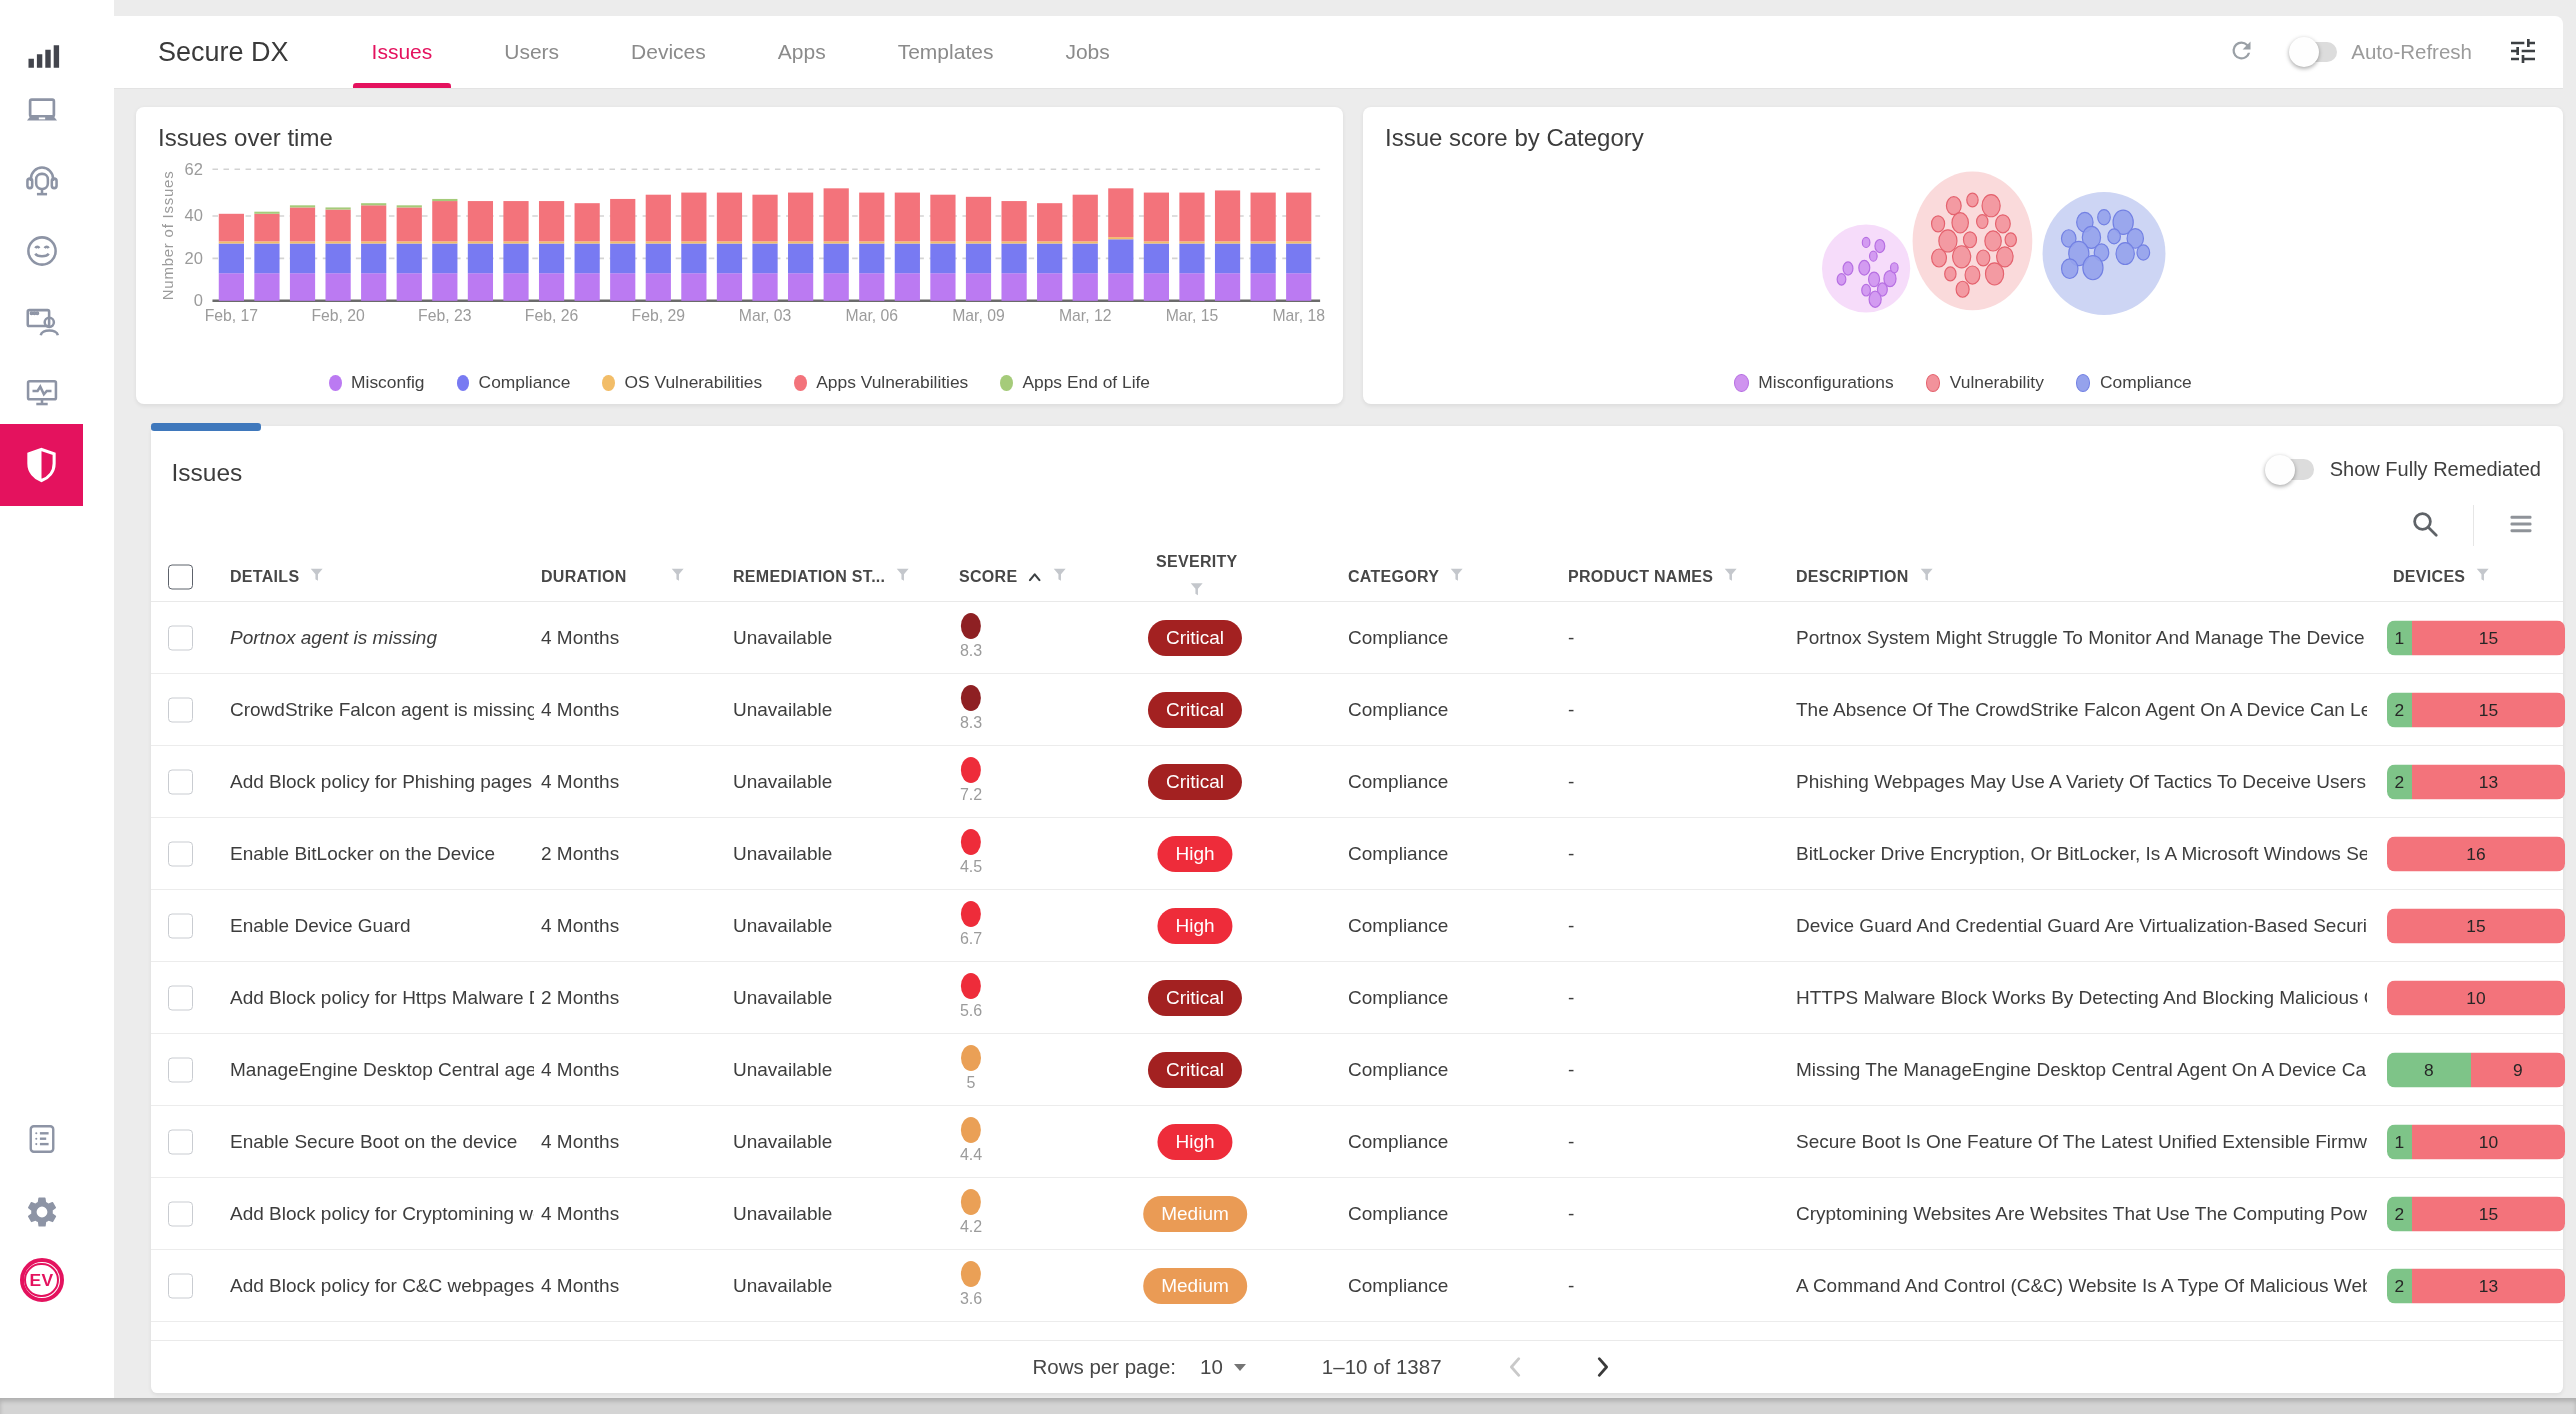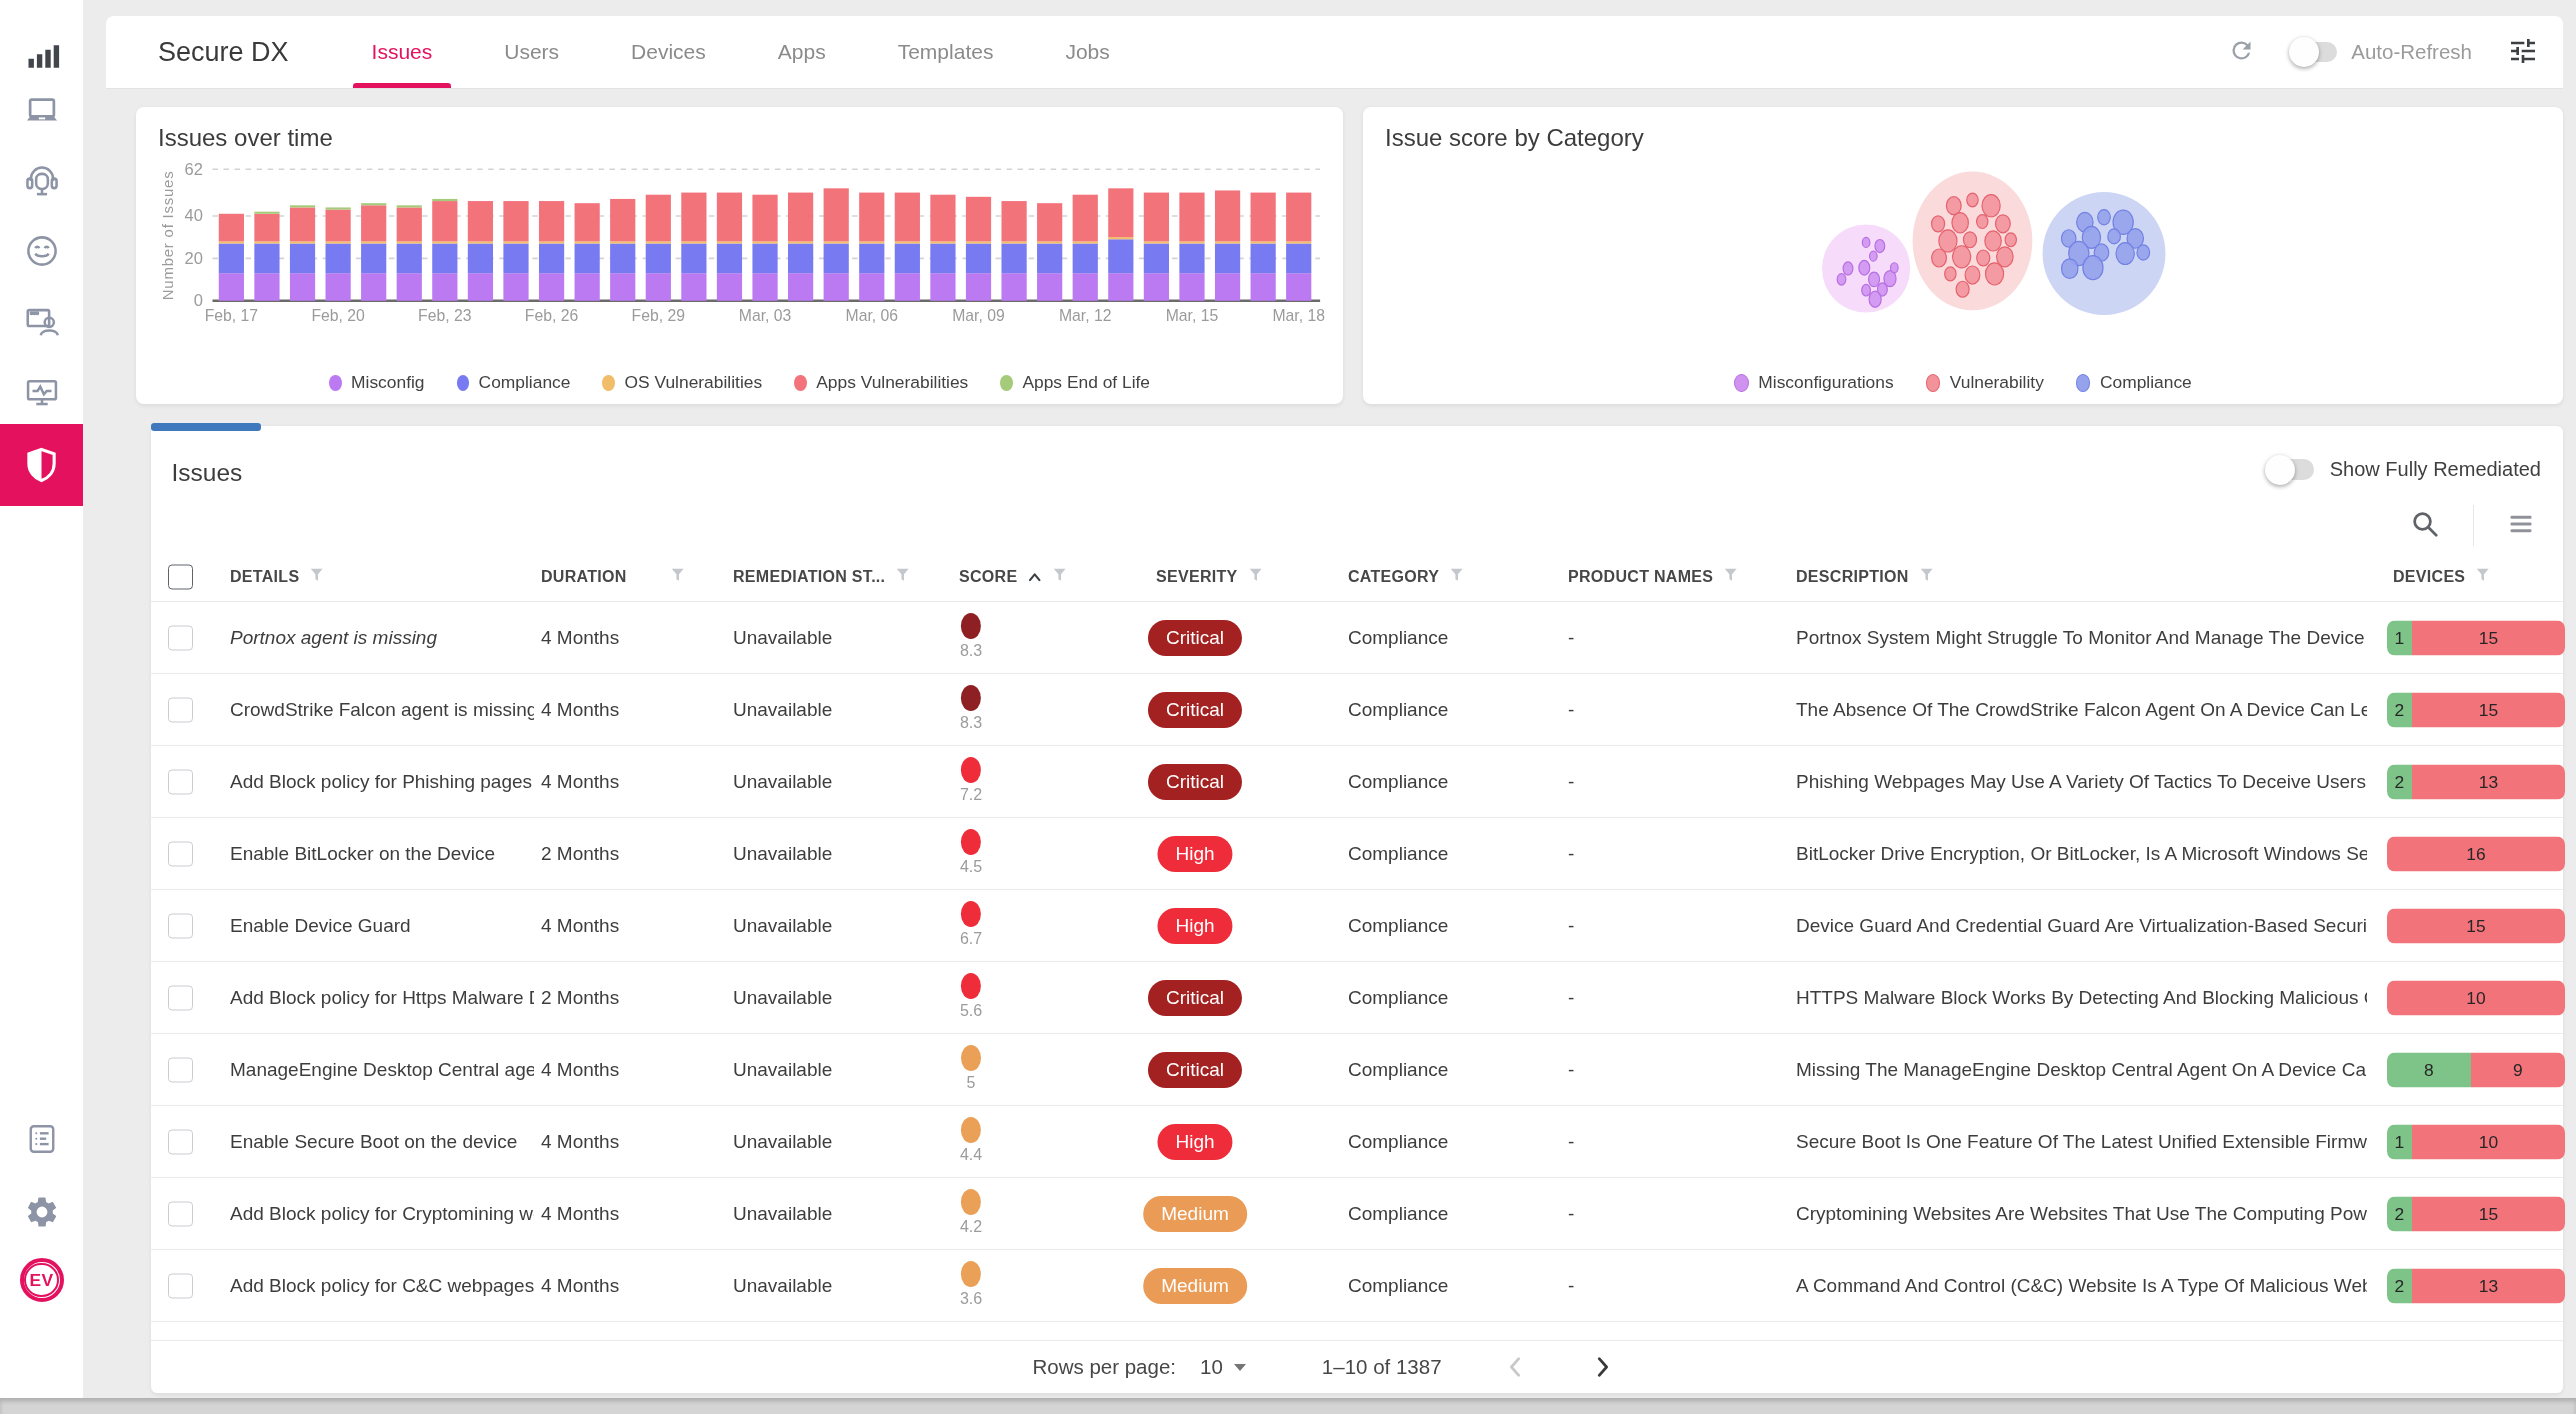--- a/index.html
+++ b/index.html
@@ -2,21 +2,21 @@
 <html style="font-size:12.6px"><head>
 <meta charset="utf-8">
 <style>
   html,body{margin:0;padding:0;}
   body{
     width:2576px;height:1415px;position:relative;overflow:hidden;
     background:#ececec;font-family:"Liberation Sans",sans-serif;
     -webkit-font-smoothing:antialiased;color:#3d3d3d;
   }
   
-  .rail{position:absolute;left:0;top:0;width:83px;height:1398px;background:#fff;z-index:5;}
+  .rail{position:absolute;left:0;top:0;width:83px;height:1398px;background:#fff;z-index:5;padding-left:31px;}
   .rail-item{position:absolute;left:0;width:83px;height:68px;display:flex;align-items:center;justify-content:center;}
   .rail-item svg{display:block;}
   .rail-item.active{background:#e4125e;height:82px;}
   .avatar{width:44px;height:44px;border-radius:50%;border:4px solid #e4125e;position:relative;
     display:flex;align-items:center;justify-content:center;box-sizing:border-box;}
   .avatar::after{content:"";position:absolute;inset:0.8px;border:2px solid #e4125e;border-radius:50%;}
   .avatar span{font-size:17.4px;font-weight:bold;color:#e4125e;letter-spacing:0.4px;}
   
   .topbar{position:absolute;left:106px;top:16px;width:2457px;height:73px;background:#fff;
     border-radius:8px 8px 0 0;border-bottom:0.8px solid #e3e3e3;display:flex;align-items:center;
@@ -506,21 +506,21 @@
       </span>
       <span class="th" style="left: 808px;">
         <span>SCORE</span>
         <span><svg width="13.4" height="9.5" viewBox="0 0 14 10">
             <path d="M2 8 7 2 12 8" stroke="#3c4043" stroke-width="2.2" fill="none" stroke-linecap="round" stroke-linejoin="round"></path>
           </svg></span>
         <span style="cursor: pointer;"><svg width="13.4" height="15" viewBox="0 0 18 19">
             <path d="M1 1h16l-6.3 7.6v8.6l-3.4-2.1V8.6z" fill="#c4c7cc"></path>
           </svg></span>
       </span>
-      <span class="th" style="left: 1005px;">
+      <span class="th" style="left: 1005px; flex-direction: column;">
         <span>SEVERITY</span>
         <span style="cursor: pointer;"><svg width="13.4" height="15" viewBox="0 0 18 19">
             <path d="M1 1h16l-6.3 7.6v8.6l-3.4-2.1V8.6z" fill="#c4c7cc"></path>
           </svg></span>
       </span>
       <span class="th" style="left: 1197px;">
         <span>CATEGORY</span>
         <span style="cursor: pointer;"><svg width="13.4" height="15" viewBox="0 0 18 19">
             <path d="M1 1h16l-6.3 7.6v8.6l-3.4-2.1V8.6z" fill="#c4c7cc"></path>
           </svg></span>

